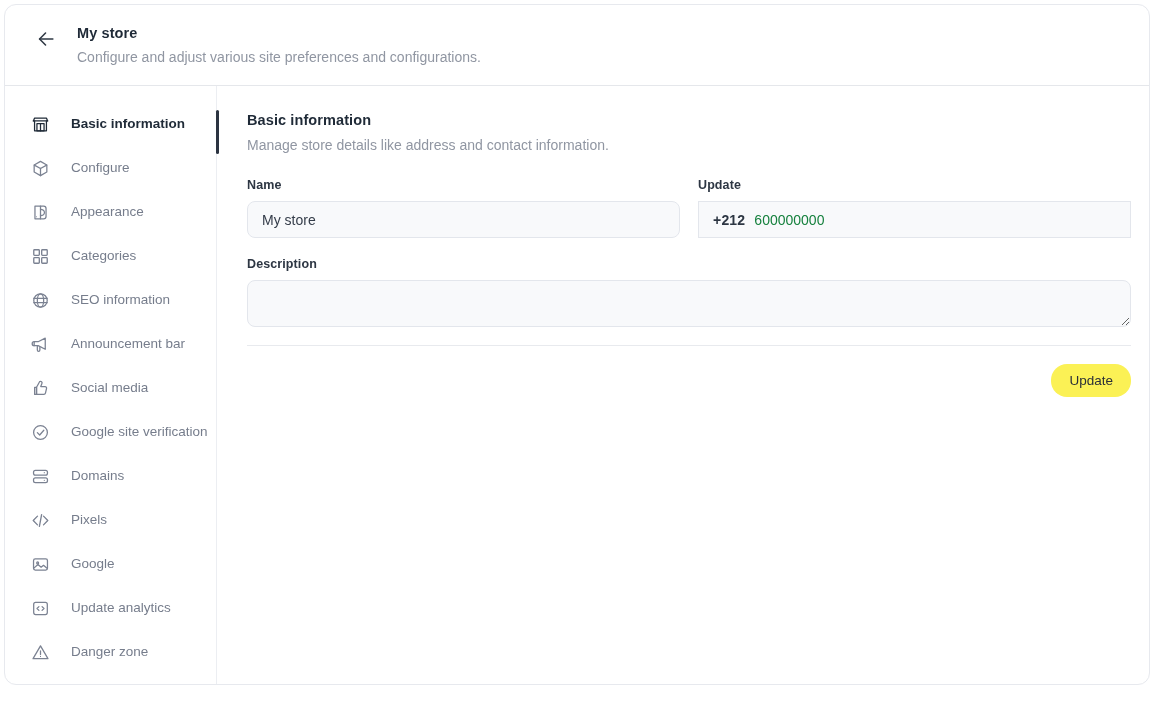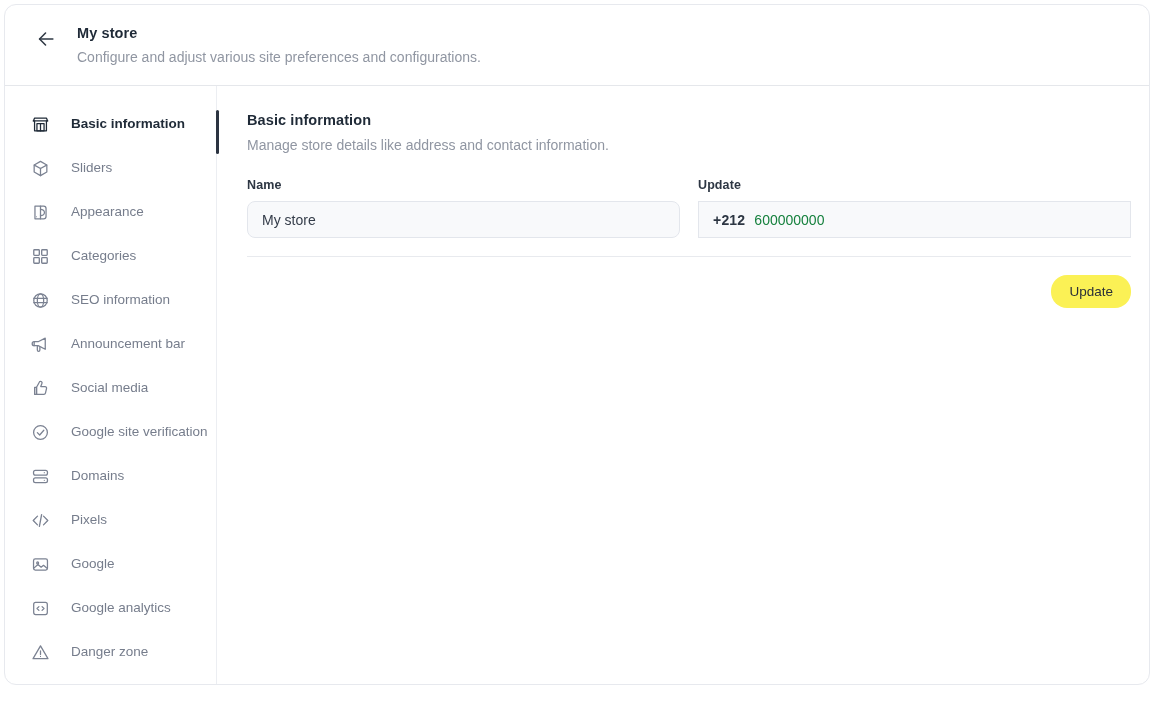--- a/index.html
+++ b/index.html
@@ -288,21 +288,21 @@
       </div>
 
       <div class="nav-item">
         <span class="nav-icon">
           <svg width="19" height="19" viewBox="0 0 24 24" fill="none" stroke="currentColor" stroke-width="1.6" stroke-linecap="round" stroke-linejoin="round">
             <path d="M12 3 20 7.6v8.8L12 21l-8-4.6V7.6z"></path>
             <path d="M4.2 7.7 12 12l7.8-4.3"></path>
             <line x1="12" y1="12" x2="12" y2="21"></line>
           </svg>
         </span>
-        <span class="nav-label">Sliders</span>
+        <span class="nav-label">Configure</span>
       </div>
 
       <div class="nav-item">
         <span class="nav-icon">
           <svg width="19" height="19" viewBox="0 0 24 24" fill="none" stroke="currentColor" stroke-width="1.6" stroke-linecap="round" stroke-linejoin="round">
             <path d="M5 4h11a3 3 0 0 1 3 3v10a3 3 0 0 1-3 3H5z"></path>
             <path d="M12 4v16"></path>
             <path d="M12 8c3 0 5 2 5 4s-2 4-5 4"></path>
             <circle cx="7" cy="17.4" r="0.7" fill="currentColor" stroke="none"></circle>
           </svg>
@@ -400,21 +400,21 @@
       </div>
 
       <div class="nav-item">
         <span class="nav-icon">
           <svg width="19" height="19" viewBox="0 0 24 24" fill="none" stroke="currentColor" stroke-width="1.6" stroke-linecap="round" stroke-linejoin="round">
             <rect x="3.4" y="4.4" width="17.2" height="15.2" rx="2.4"></rect>
             <polyline points="10,9.6 7.6,12 10,14.4"></polyline>
             <polyline points="14,9.6 16.4,12 14,14.4"></polyline>
           </svg>
         </span>
-        <span class="nav-label">Google analytics</span>
+        <span class="nav-label">Update analytics</span>
       </div>
 
       <div class="nav-item">
         <span class="nav-icon">
           <svg width="19" height="19" viewBox="0 0 24 24" fill="none" stroke="currentColor" stroke-width="1.6" stroke-linecap="round" stroke-linejoin="round">
             <path d="M12 3.6 21.4 19.8H2.6z"></path>
             <line x1="12" y1="10" x2="12" y2="14.4"></line>
             <circle cx="12" cy="17" r="0.75" fill="currentColor" stroke="none"></circle>
           </svg>
         </span>
@@ -439,20 +439,24 @@
         <div class="field">
           <div class="field-label">Update</div>
           <div class="phone-input">
             <span class="phone-prefix">+212</span>
             <span class="phone-placeholder">600000000</span>
           </div>
         </div>
 
       </div>
 
+      <div class="desc-block">
+        <div class="field-label">Description</div>
+        <textarea class="textarea-input" style=""></textarea>
+      </div>
 
       <div class="form-divider"></div>
 
       <div class="actions-row">
         <button class="update-button">Update</button>
       </div>
 
     </section>
 
   </div>

